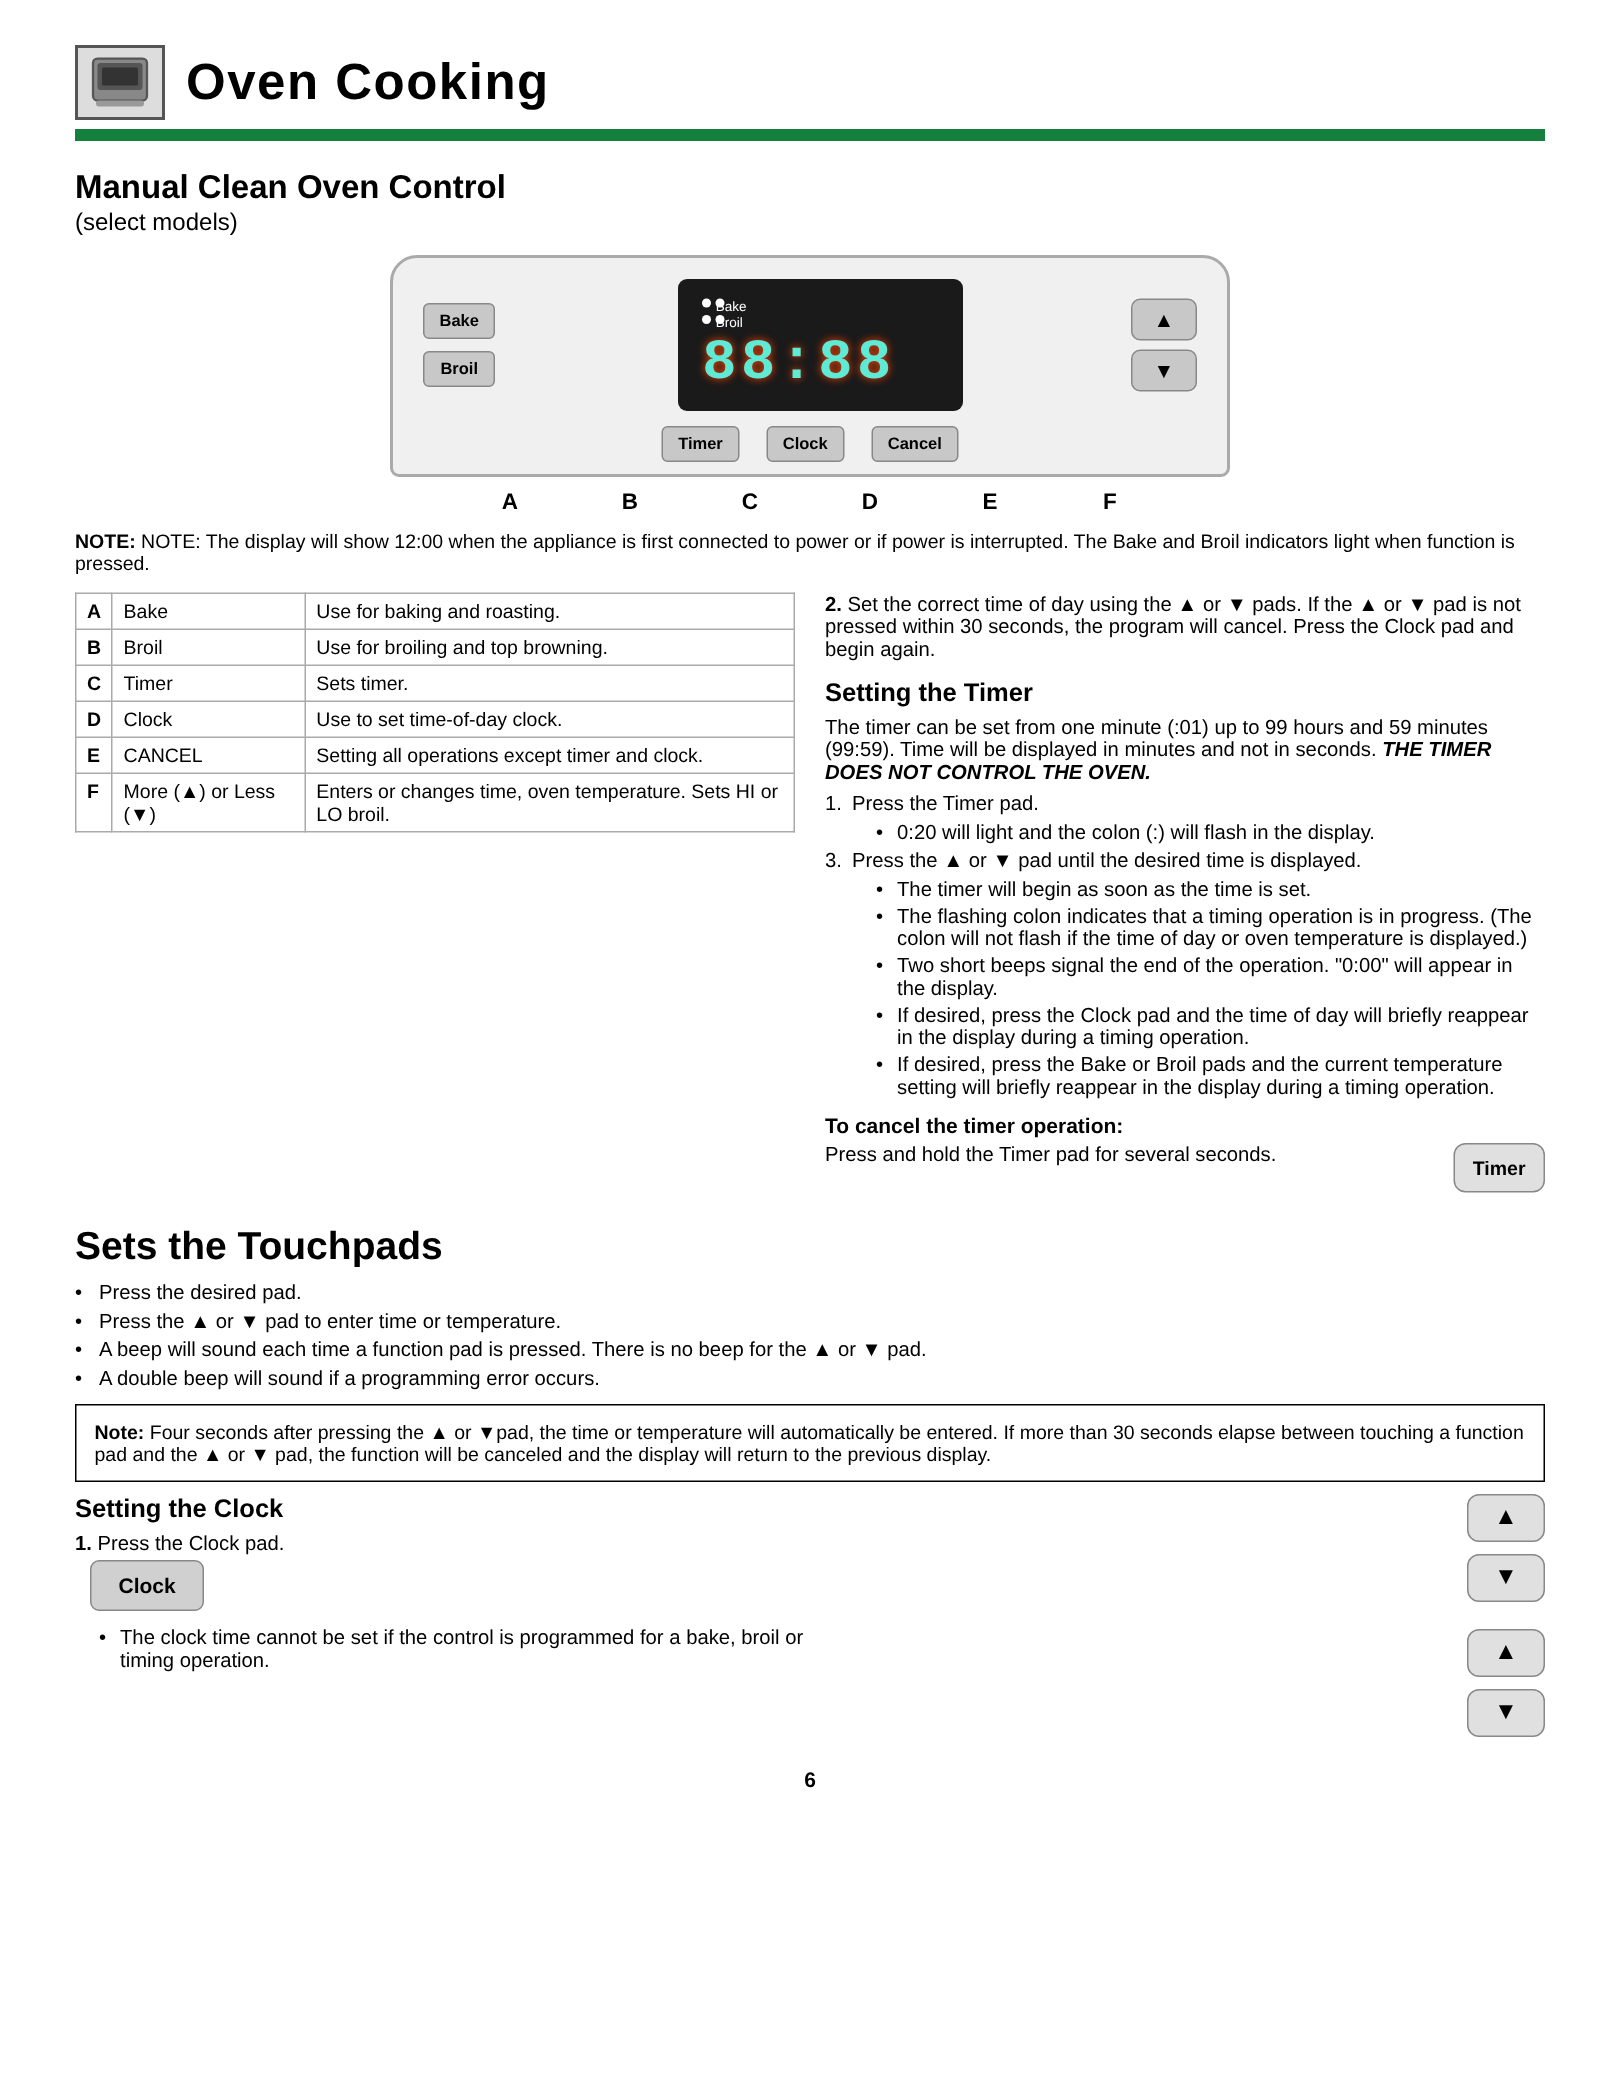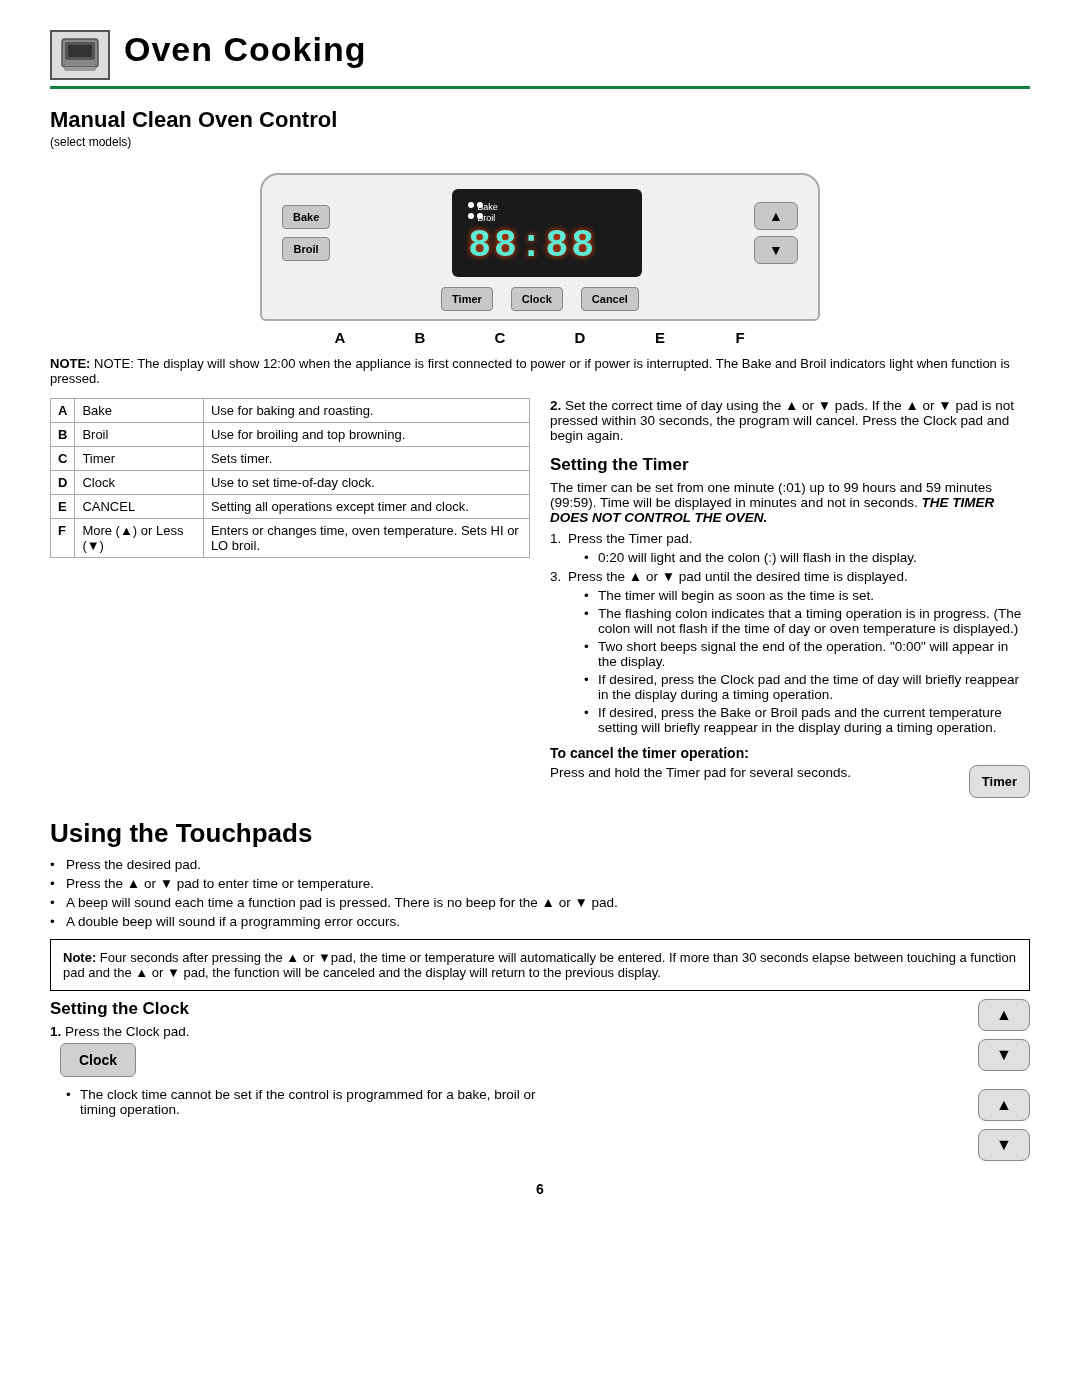--- a/index.html
+++ b/index.html
@@ -9,22 +9,22 @@
       background: #fff;
       font-family: Arial, Helvetica, sans-serif;
       font-size: 14px;
       color: #000;
       padding: 30px 50px;
     }
 
     
     .header {
       display: flex;
-      align-items: flex-start;
-      border-bottom: 3px solid #15803d;
+      align-items: center;
+      border-bottom: 8px solid #15803d;
       padding-bottom: 6px;
       margin-bottom: 18px;
     }
     .header-icon {
       width: 60px;
       height: 50px;
       border: 2px solid #555;
       background: #ddd;
       display: flex;
       align-items: center;
@@ -41,22 +41,22 @@
     }
 
     
     .section-title {
       font-size: 22px;
       font-weight: 900;
       margin-bottom: 2px;
       font-family: Arial Black, Arial, sans-serif;
     }
     .section-subtitle {
-      font-size: 12px;
-      margin-bottom: 24px;
+      font-size: 16px;
+      margin-bottom: 12px;
     }
 
     
     .panel-wrapper {
       display: flex;
       justify-content: center;
       margin-bottom: 8px;
     }
     .panel {
       background: #f0f0f0;
@@ -444,21 +444,21 @@
       <strong>To cancel the timer operation:</strong>
       <div style="display:flex; align-items:flex-start; margin-top:4px;gap:20px;">
         <span style="font-size:13.5px; flex:1;">Press and hold the Timer pad for several seconds.</span>
         <div class="side-btn" style="float:none; margin-left:10px;">Timer</div>
       </div>
     </div>
   </div>
 </div>
 
 <div>
-  <div class="main-section-title">Using the Touchpads</div>
+  <div class="main-section-title">Sets the Touchpads</div>
   <ul class="bullet-list">
     <li>Press the desired pad.</li>
     <li>Press the ▲ or ▼ pad to enter time or temperature.</li>
     <li>A beep will sound each time a function pad is pressed. There is no beep for the ▲ or ▼ pad.</li>
     <li>A double beep will sound if a programming error occurs.</li>
   </ul>
   <div class="note-box">
     <strong>Note:</strong>
     <span>Four seconds after pressing the ▲ or ▼pad, the time or temperature will automatically be entered. If more than 30 seconds elapse between touching a function pad and the ▲ or ▼ pad, the function will be canceled and the display will return to the previous display.</span>
   </div>

